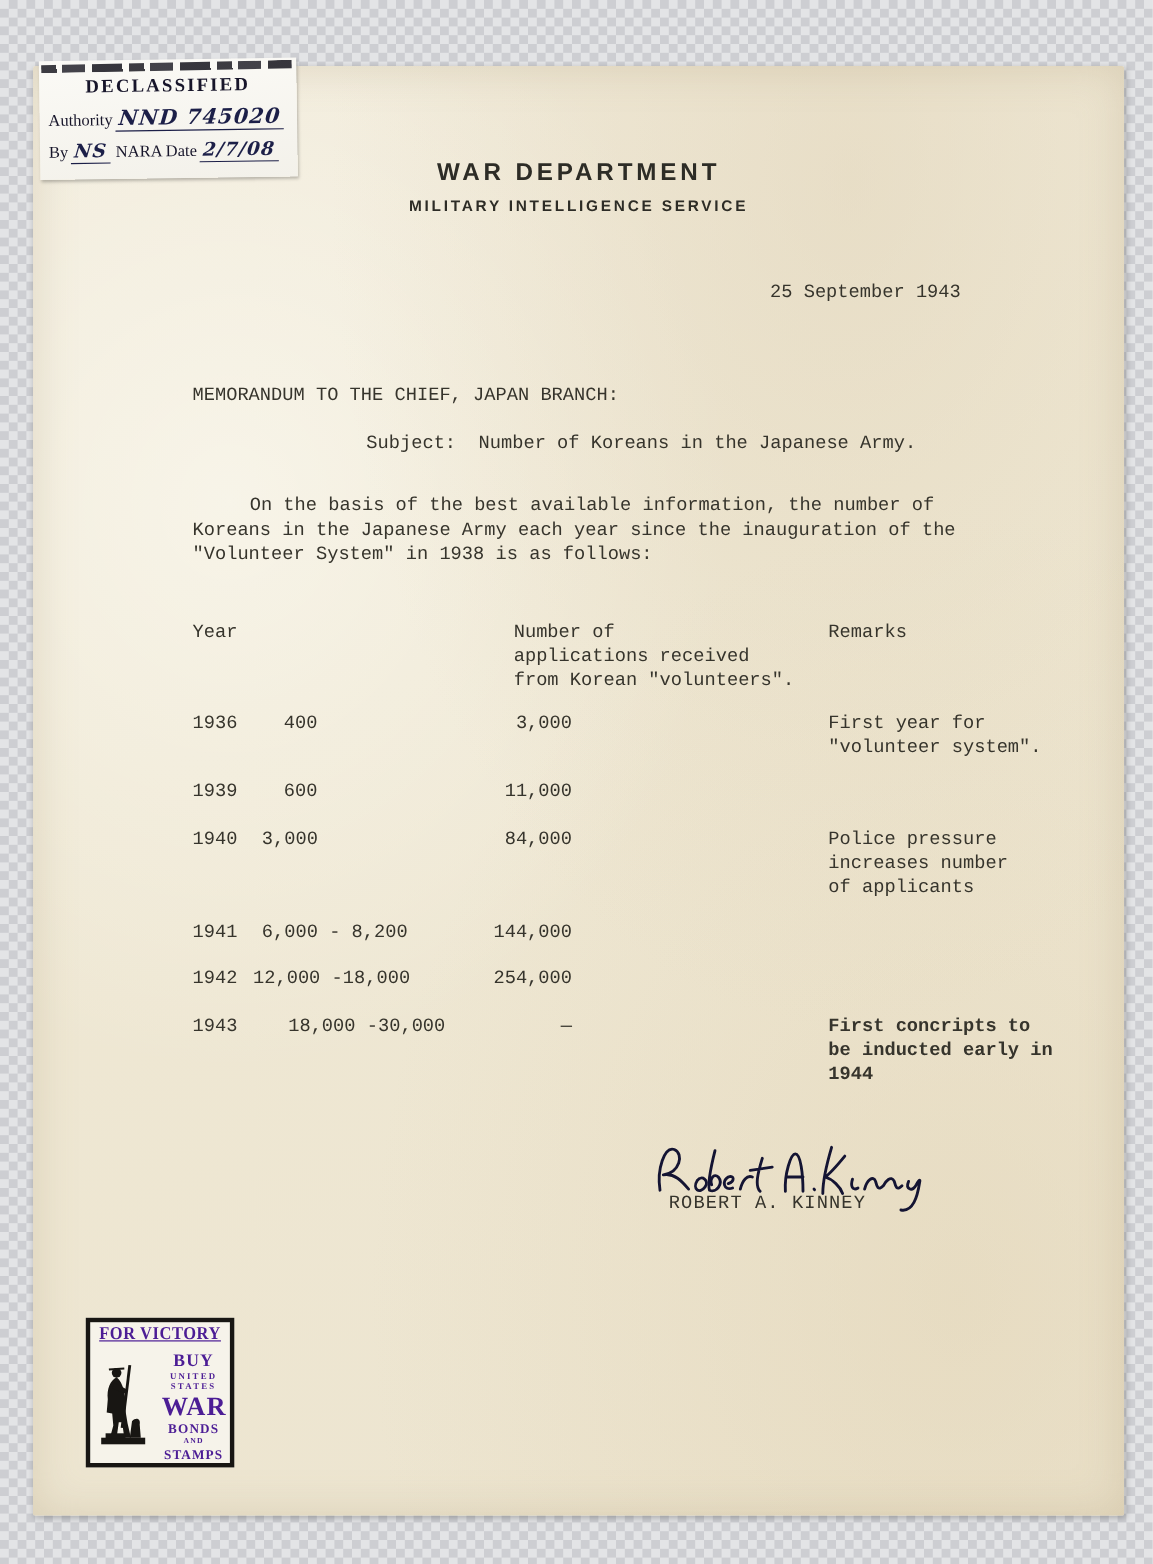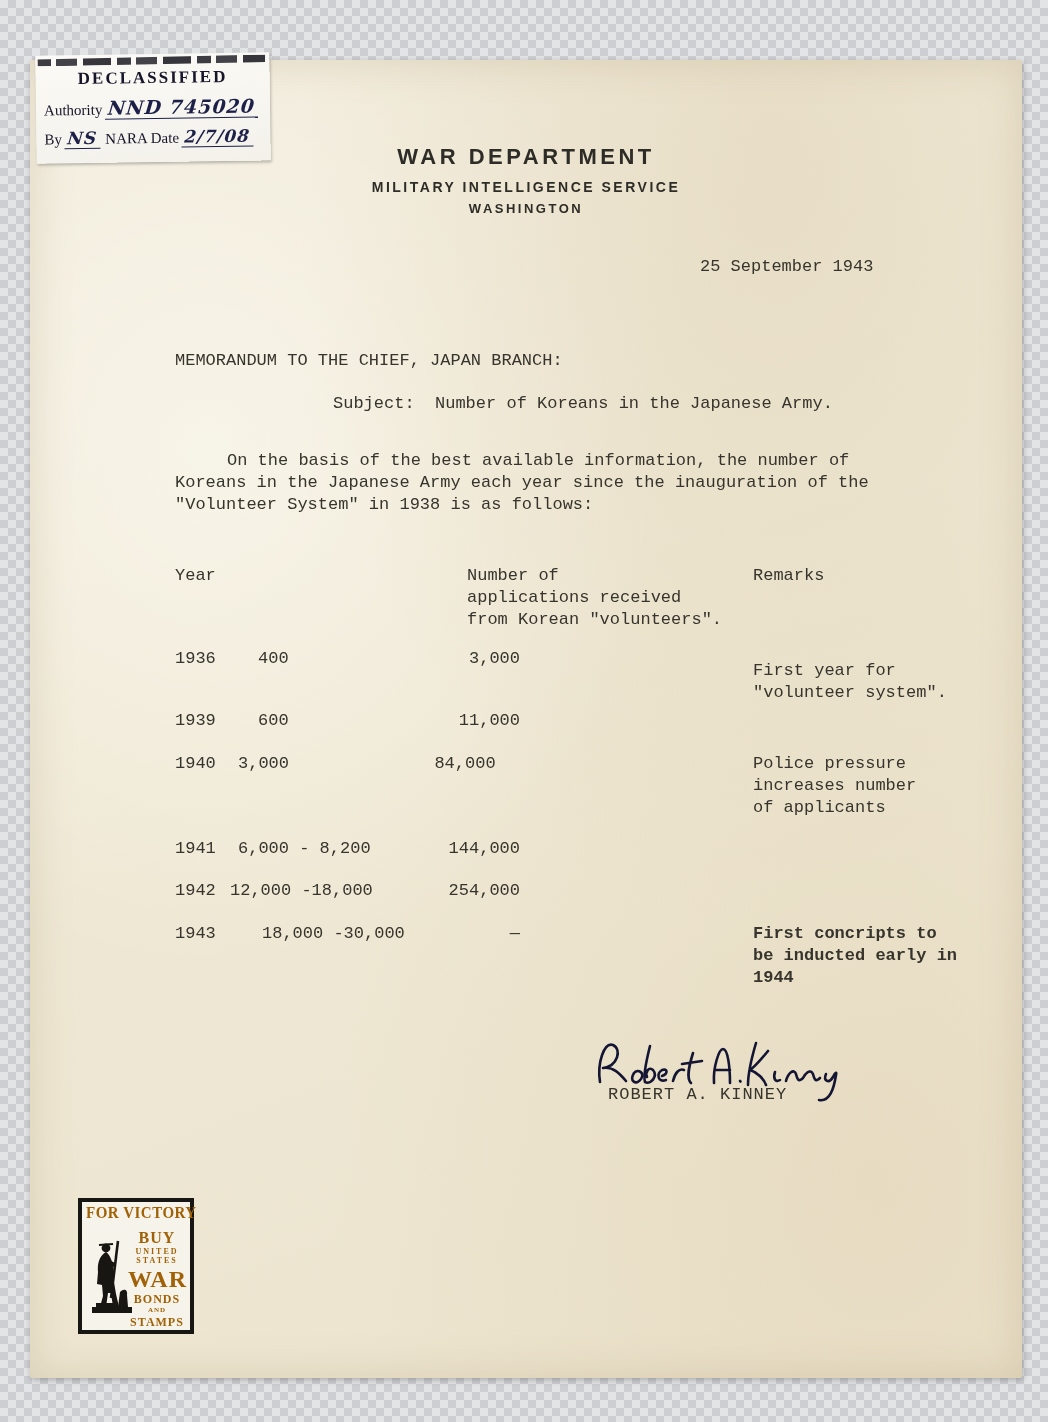--- a/index.html
+++ b/index.html
@@ -66,23 +66,23 @@
   .subject{ left:303px; top:333px; }
   .para{ left:145px; top:390px; width:720px; white-space:pre-line; text-indent:52px; }
   
   .h-multiline{ white-space:pre-line; }
   .cell{ position:absolute; font-size:17px; line-height:22px; color:#36342c; white-space:pre-line;}
   
   .sig-svg{ position:absolute; left:560px; top:970px; }
   .sig-typed{ position:absolute; left:578px; top:1025px; font-size:17px; letter-spacing:1px; color:#36342c;}
   
   .vstamp{
-    position:absolute; left:48px; top:1138px; width:116px; height:136px;
+    position:absolute; left:48px; top:1138px; width:135px; height:136px;
     background:#f6f3ea; border:4px solid #181613; padding:3px 4px;
-    font-family:"Liberation Serif","DejaVu Serif",serif; color:#a16207;
+    font-family:"Liberation Serif","DejaVu Serif",serif; color:#4c1d95;text-decoration:underline;
   }
   .vstamp .vhead{ text-align:center; font-weight:bold; font-size:15px; letter-spacing:.5px;
                   border-bottom:0; white-space:nowrap; transform:scaleY(1.1); }
   .vstamp .vbody{ position:relative; height:108px; }
   .vstamp svg{ position:absolute; left:-2px; top:2px; }
   .vcol{ position:absolute; right:0px; top:8px; width:58px; text-align:center; font-weight:bold; line-height:1;}
   .vcol .s0{ font-size:16px; letter-spacing:1px; display:block; margin-bottom:2px;}
   .vcol .s1,.vcol .s2{ font-size:8px; letter-spacing:2px; display:block; margin-bottom:1px;}
   .vcol .s3{ font-size:24px; letter-spacing:1px; display:block; margin:2px 0;}
   .vcol .s4{ font-size:12px; letter-spacing:1px; display:block; margin-top:1px;}
@@ -96,54 +96,53 @@
 
   <div class="sticker">
     <div class="cutoff"></div>
     <div class="title">DECLASSIFIED</div>
     <div class="row1"><span>Authority</span> <span class="hand">NND 745020</span></div>
     <div class="row2"><span>By</span> <span class="hand small">NS</span> <span>NARA Date</span> <span class="hand small">2/7/08</span></div>
   </div>
 
   <div class="lh lh1">WAR DEPARTMENT</div>
   <div class="lh lh2">MILITARY INTELLIGENCE SERVICE</div>
-  <div class="lh lh3">WASHINGTON</div>
 
   <div class="t date">25 September 1943</div>
   <div class="t memo">MEMORANDUM TO THE CHIEF, JAPAN BRANCH:</div>
   <div class="t subject">Subject:  Number of Koreans in the Japanese Army.</div>
 
   <div class="t para">On the basis of the best available information, the number of
 Koreans in the Japanese Army each year since the inauguration of the
 "Volunteer System" in 1938 is as follows:</div>
 
   <div class="cell" style="left:145px; top:505px;">Year</div>
   <div class="cell h-multiline" style="left:437px; top:505px;">Number of
 applications received
 from Korean "volunteers".</div>
   <div class="cell" style="left:723px; top:505px;">Remarks</div>
 
   <div>
     <div class="cell" style="left:145px; top:588px;">1936</div>
     <div class="cell" style="left:228px; top:588px;">400</div>
     <div class="cell" style="left:380px; top:588px; width:110px; text-align:right;">3,000</div>
-    <div class="cell" style="left:723px; top:600px;">First year for
+    <div class="cell" style="left:723px; top:588px;">First year for
 "volunteer system".</div>
   </div>
 
   <div>
     <div class="cell" style="left:145px; top:650px;">1939</div>
     <div class="cell" style="left:228px; top:650px;">600</div>
     <div class="cell" style="left:380px; top:650px; width:110px; text-align:right;">11,000</div>
   </div>
 
   <div>
     <div class="cell" style="left:145px; top:693px;">1940</div>
     <div class="cell" style="left:208px; top:693px;">3,000</div>
-    <div class="cell" style="left:380px; top:693px; width:110px; text-align:center;font-family:Liberation Mono, monospace;">84,000</div>
+    <div class="cell" style="left:380px; top:693px; width:110px; text-align:right;font-family:Liberation Mono, monospace;">84,000</div>
     <div class="cell" style="left:723px; top:693px;">Police pressure
 increases number
 of applicants</div>
   </div>
 
   <div>
     <div class="cell" style="left:145px; top:778px;">1941</div>
     <div class="cell" style="left:208px; top:778px;">6,000 - 8,200</div>
     <div class="cell" style="left:380px; top:778px; width:110px; text-align:right;">144,000</div>
   </div>

